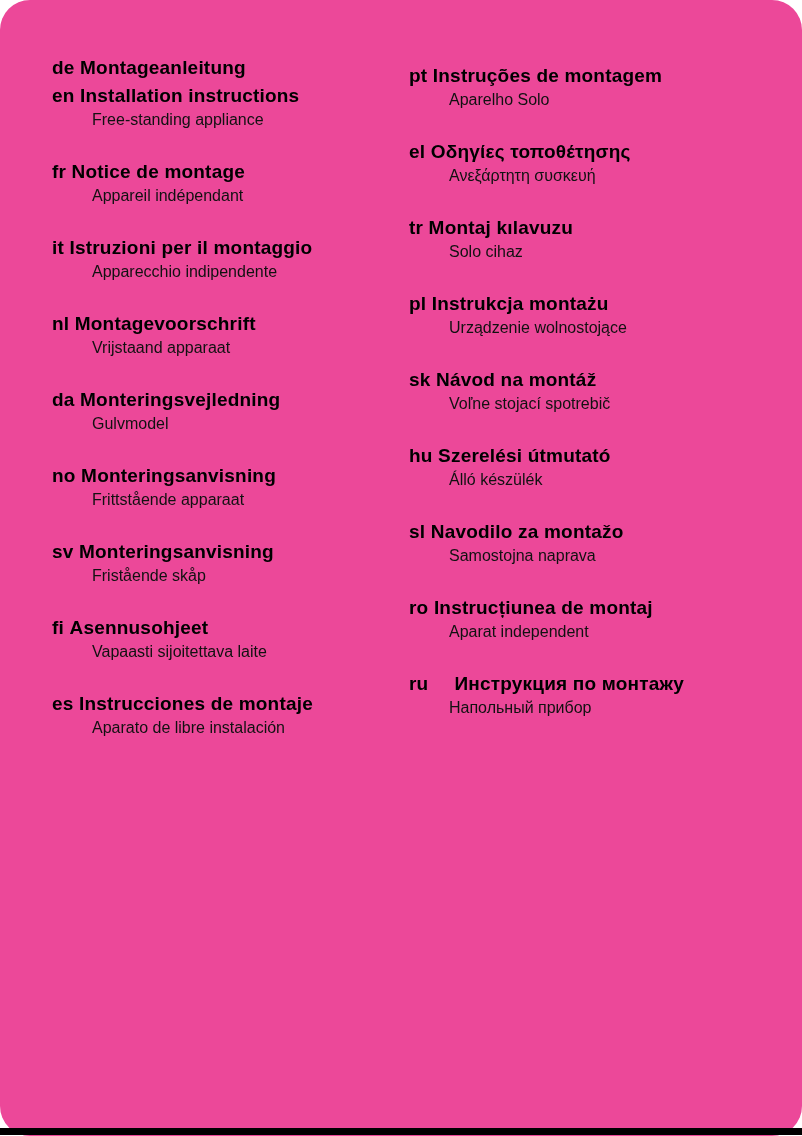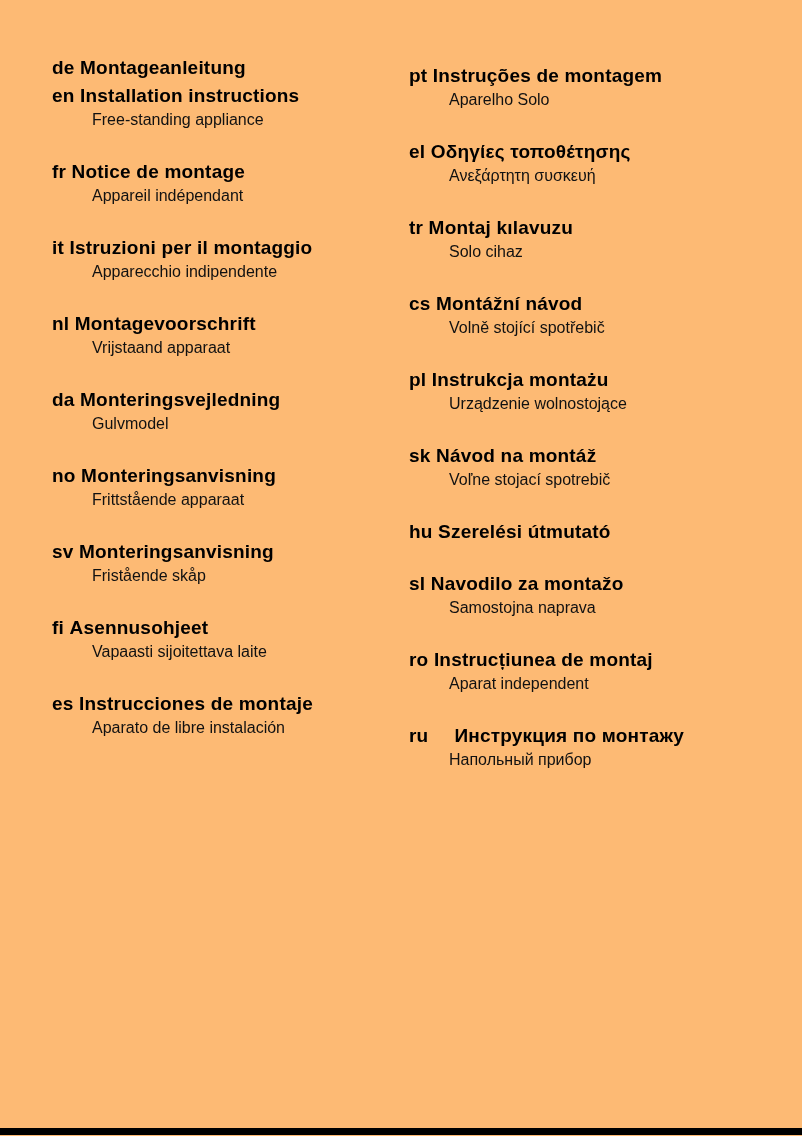--- a/index.html
+++ b/index.html
@@ -11,21 +11,22 @@
     width: 802px;
     height: 1136px;
     position: relative;
     overflow: hidden;
     font-family: "Liberation Sans", "DejaVu Sans", sans-serif;
     color: #000000;
   }
   .page {
     position: absolute;
     inset: 0;
-    background: #fdba74;
+    background: #ec4899;
+    border-radius: 30px;
   }
   .columns {
     display: flex;
     padding-top: 56px;
     padding-left: 52px;
   }
   .col {
     box-sizing: border-box;
   }
   .col-left {
@@ -162,45 +163,40 @@
     <div class="entry-subtitle">Ανεξάρτητη συσκευή</div>
   </div>
 
   <div class="entry">
     <div class="entry-title">
       <span class="code">tr</span><span class="sep">&nbsp;</span><span class="title-text">Montaj kılavuzu</span>
     </div>
     <div class="entry-subtitle">Solo cihaz</div>
   </div>
 
-  <div class="entry">
-    <div class="entry-title">
-      <span class="code">cs</span><span class="sep">&nbsp;</span><span class="title-text">Montážní návod</span>
-    </div>
-    <div class="entry-subtitle">Volně stojící spotřebič</div>
-  </div>
 
   <div class="entry">
     <div class="entry-title">
       <span class="code">pl</span><span class="sep">&nbsp;</span><span class="title-text">Instrukcja montażu</span>
     </div>
     <div class="entry-subtitle">Urządzenie wolnostojące</div>
   </div>
 
   <div class="entry">
     <div class="entry-title">
       <span class="code">sk</span><span class="sep">&nbsp;</span><span class="title-text">Návod na montáž</span>
     </div>
     <div class="entry-subtitle">Voľne stojací spotrebič</div>
   </div>
 
   <div class="entry">
     <div class="entry-title">
       <span class="code">hu</span><span class="sep">&nbsp;</span><span class="title-text">Szerelési útmutató</span>
     </div>
+    <div class="entry-subtitle">Álló készülék</div>
   </div>
 
   <div class="entry">
     <div class="entry-title">
       <span class="code">sl</span><span class="sep">&nbsp;</span><span class="title-text">Navodilo za montažo</span>
     </div>
     <div class="entry-subtitle">Samostojna naprava</div>
   </div>
 
   <div class="entry">

